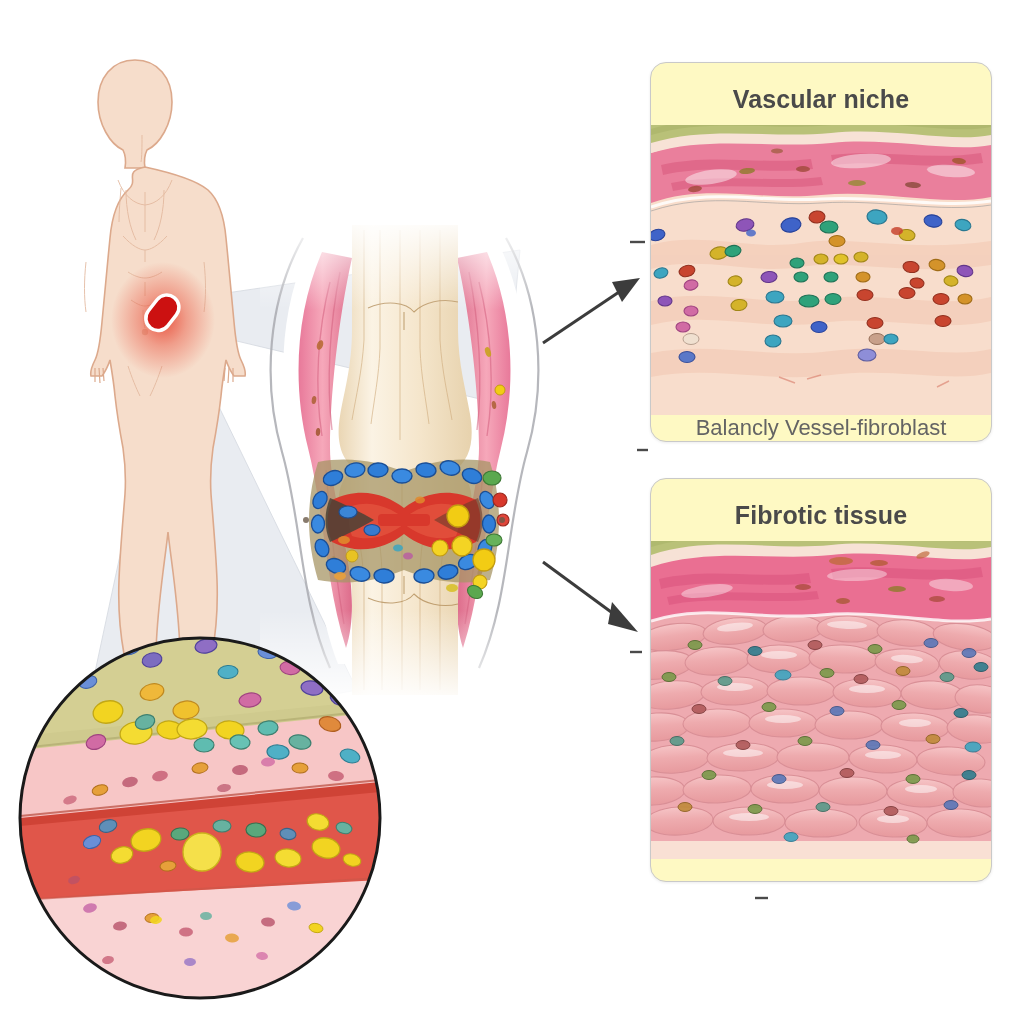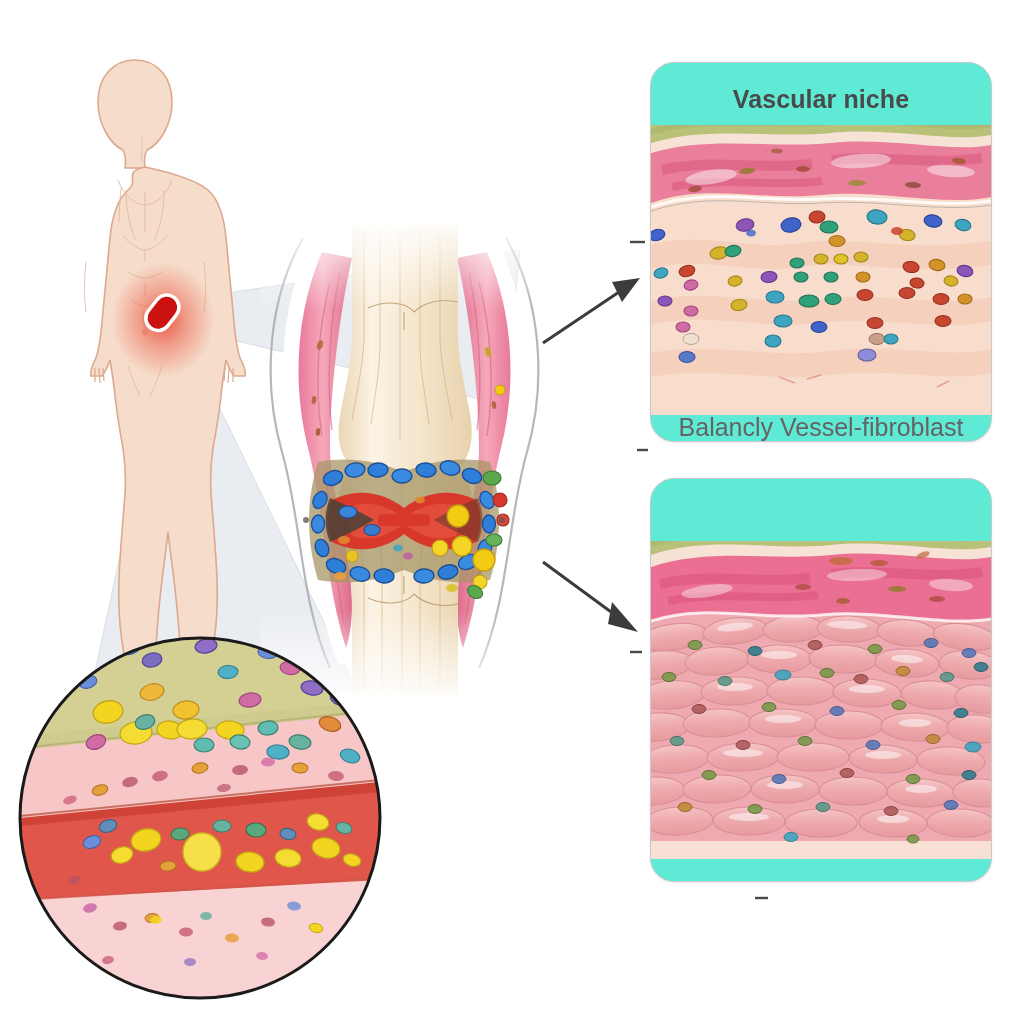--- a/index.html
+++ b/index.html
@@ -10,42 +10,42 @@
     overflow:hidden;
     position:relative;
   }
   #stage{position:absolute;left:0;top:0;width:1024px;height:1024px;}
   #bg-svg{position:absolute;left:0;top:0;width:1024px;height:1024px;}
 
   
   .panel{
     position:absolute;
     border:1px solid #c9c9c9;
-    border-radius:24px;
-    background:#5eead4;
+    border-radius:16px;
+    background:#fef9c3;
     overflow:hidden;
     box-shadow:0 1px 3px rgba(0,0,0,.08);
   }
   .panel-title{
     position:absolute;
     left:0;right:0;
     text-align:center;
     font-weight:bold;
     font-size:25px;
     color:#4a4a4a;
     letter-spacing:.1px;
   }
   .panel-art{position:absolute;left:0;right:0;overflow:hidden;}
   .panel-art svg{display:block;width:100%;height:100%;}
   .panel-caption{
     position:absolute;left:0;right:0;
     text-align:center;
     color:#595959;
   }
-  .cap-line1{font-size:25px;line-height:25px;color:#646464;}
+  .cap-line1{font-size:22px;line-height:25px;color:#646464;}
   .cap-line2{font-size:21px;line-height:27px;font-weight:bold;color:#4a4a4a;}
 
   #panel-vascular{left:650px;top:62px;width:340px;height:378px;}
   #panel-vascular .panel-title{top:22px;}
   #panel-vascular .panel-art{top:62px;height:290px;}
   #panel-vascular .panel-caption{top:358px;}
 
   #panel-fibrotic{left:650px;top:478px;width:340px;height:402px;}
   #panel-fibrotic .panel-title{top:22px;}
   #panel-fibrotic .panel-art{top:62px;height:318px;}
@@ -566,20 +566,21 @@
       </svg>
     </div>
 
     <div class="panel-caption">
       <div class="cap-line1">Balancly Vessel-fibroblast</div>
       <div class="cap-line2">outcome</div>
     </div>
   </div>
 
   <div class="panel" id="panel-fibrotic">
+    <div class="panel-title">Fibrotic tissue</div>
 
     <div class="panel-art">
       <svg viewBox="0 0 340 318" preserveAspectRatio="none">
         <defs>
           <clipPath id="pf-clip">
               <rect x="0" y="0" width="340" height="318"></rect>
             </clipPath>
           <linearGradient id="fibGrad" x1="0" y1="0" x2="0" y2="1">
             <stop offset="0%" stop-color="#f6c4c6"></stop>
             <stop offset="45%" stop-color="#eeabae"></stop>

